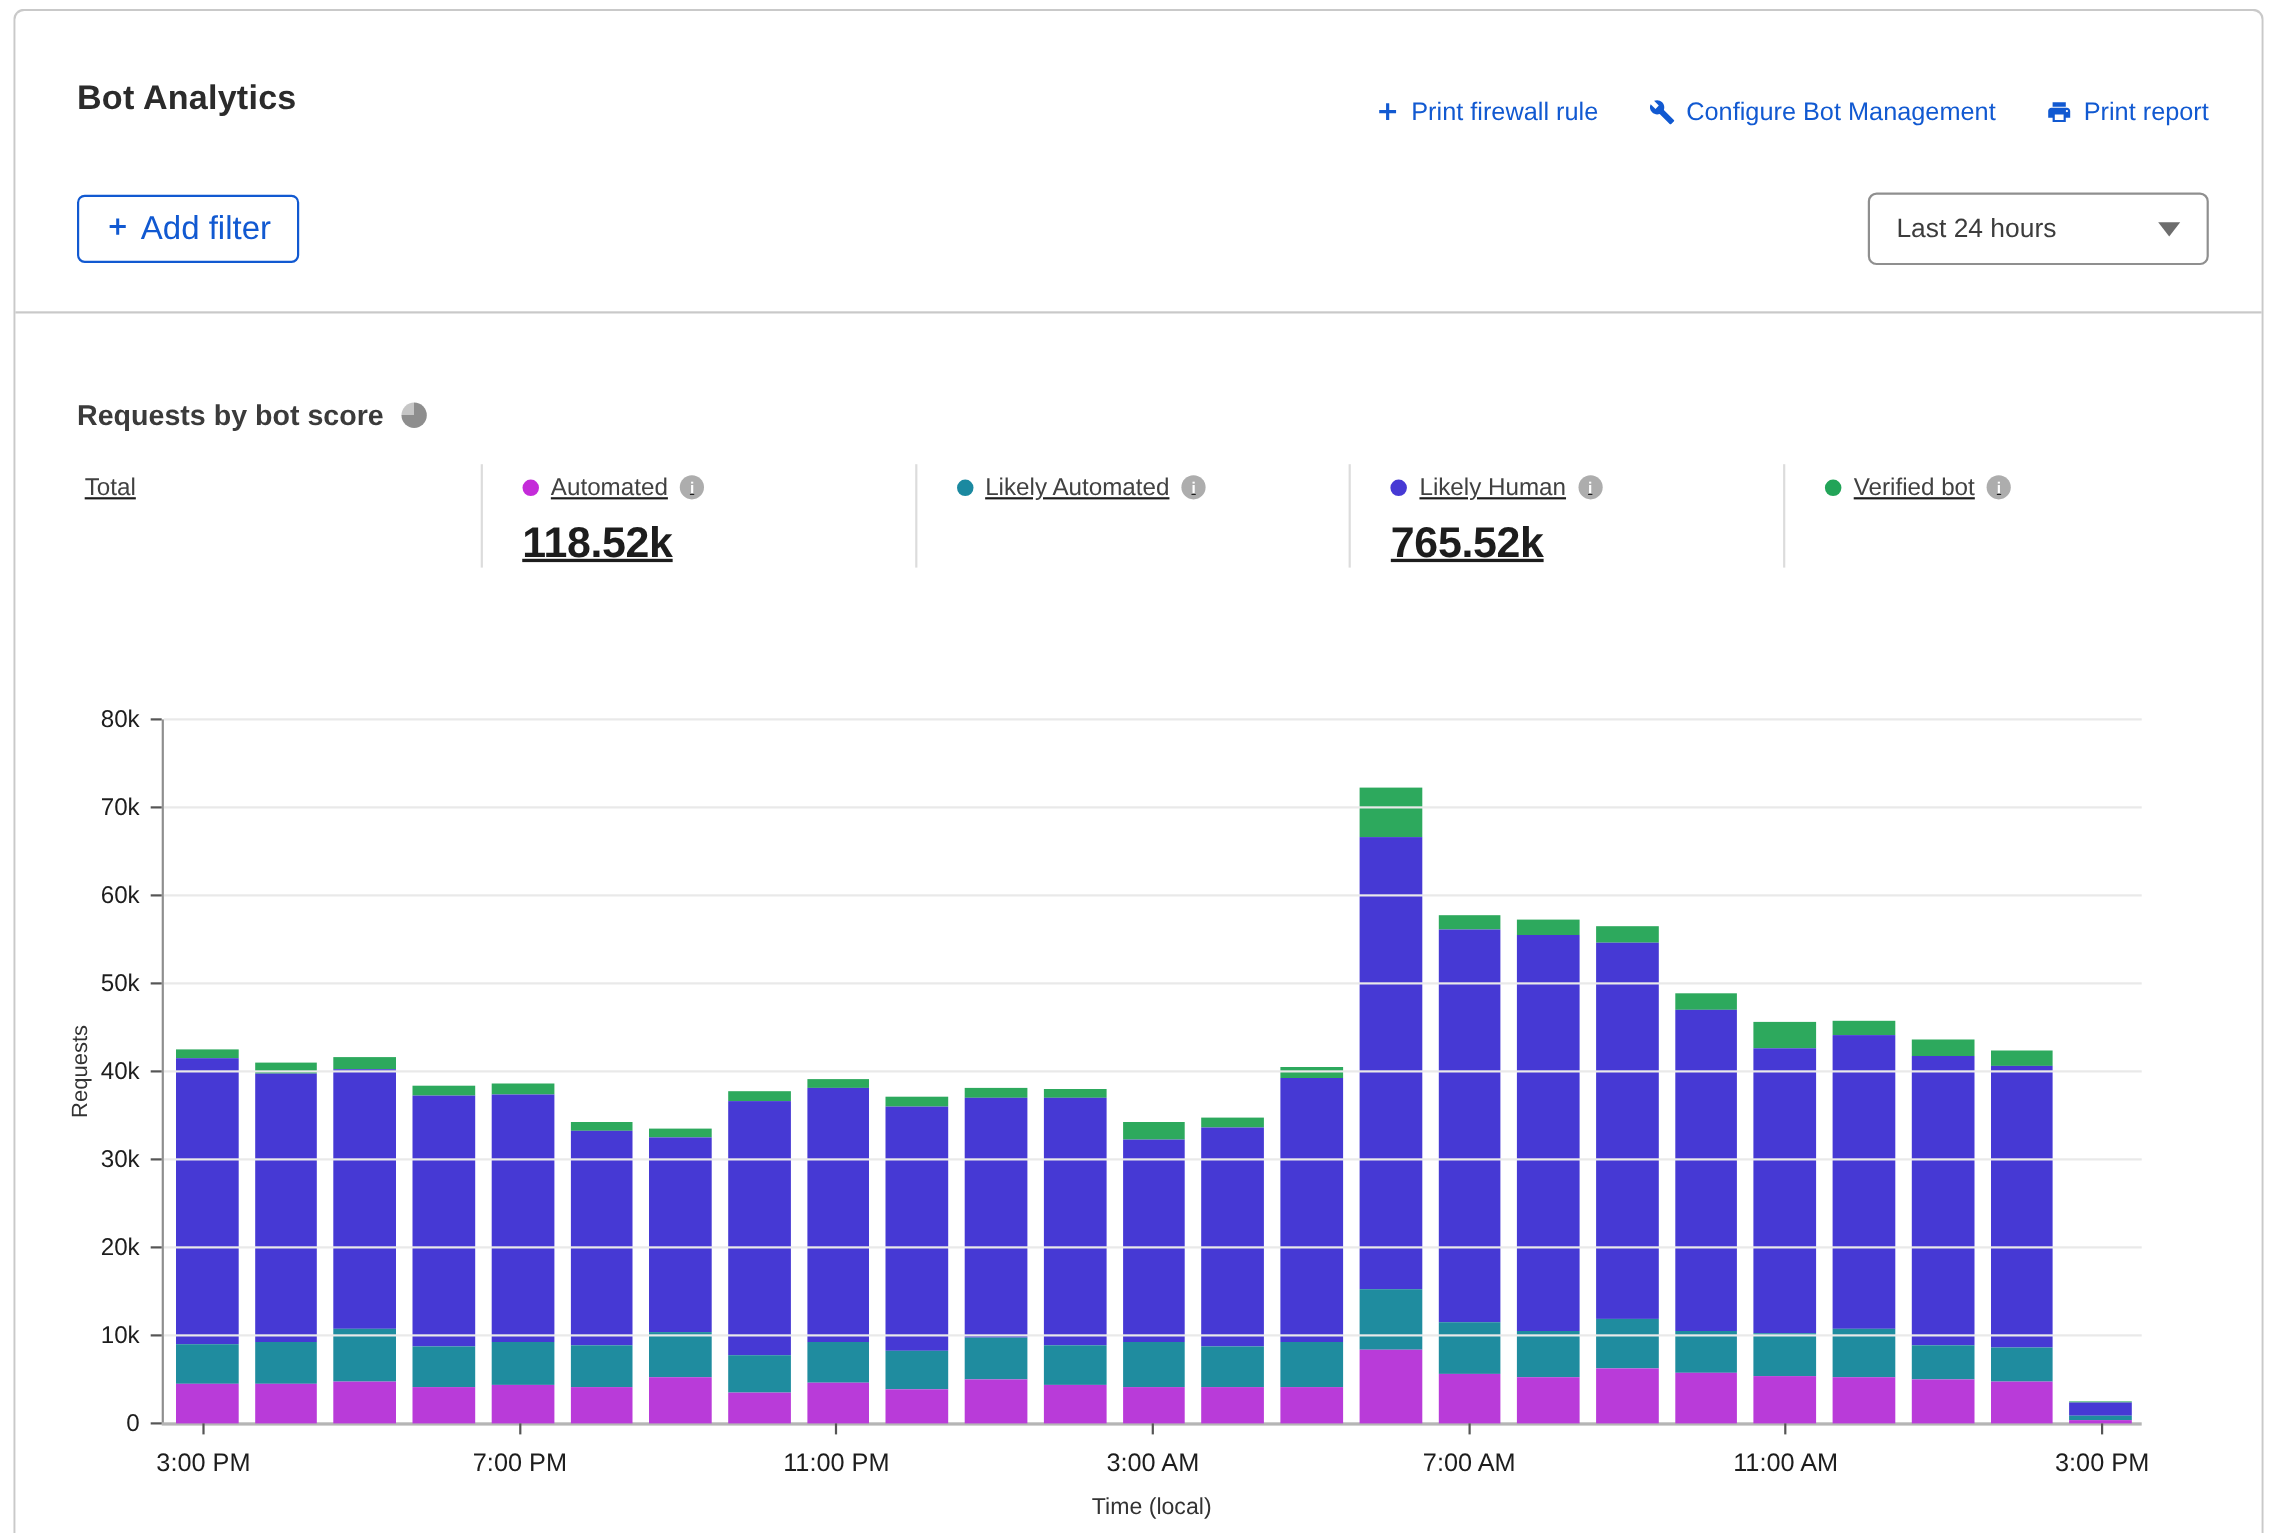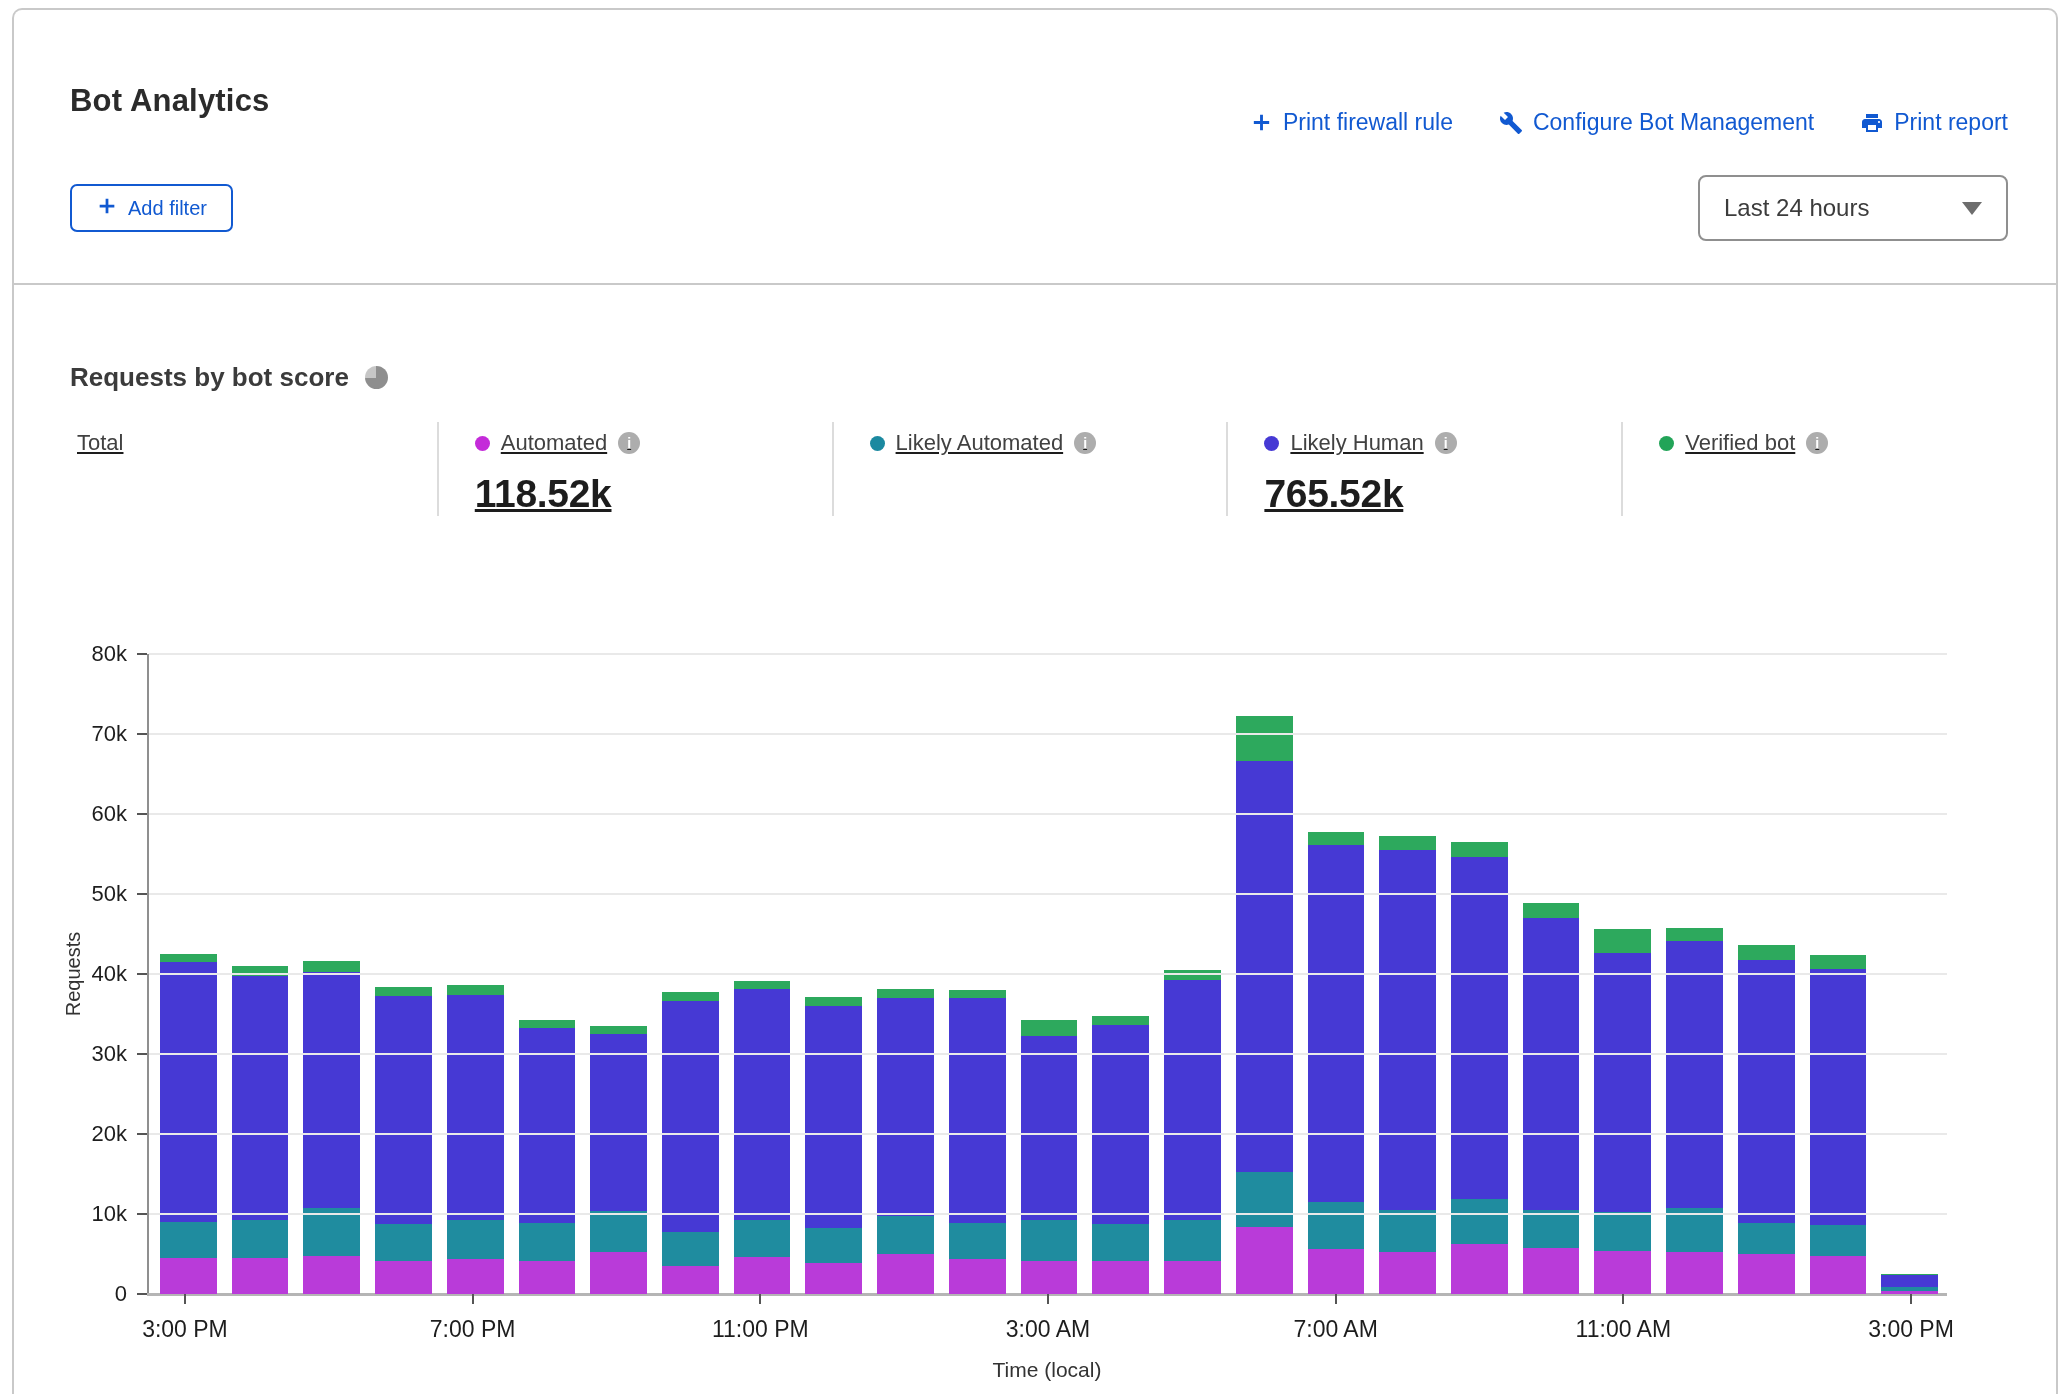--- a/index.html
+++ b/index.html
@@ -3,32 +3,32 @@
 <meta charset="utf-8">
 <style>
   * { box-sizing: border-box; margin: 0; padding: 0; }
   html,body { width:2070px; height:1394px; background:#fff; overflow:hidden;
     font-family:"Liberation Sans", sans-serif; color:#1d1d1d; }
   .card { position:absolute; top:8px; left:12px; width:2046px; height:1440px;
     background:#fff; border:2px solid #c9c9c9; border-bottom:none; border-radius:10px; }
 
   
   .header-row { position:absolute; top:52px; left:56px; right:48px;
-    display:flex; justify-content:space-between; align-items:flex-start;margin-top:21px; }
+    display:flex; justify-content:space-between; align-items:center; }
   .page-title { font-size:31px; font-weight:700; color:#2b2b2b; letter-spacing:.2px; }
   .actions { display:flex; gap:46px; margin-top:26px; }
   .action-link { display:flex; align-items:center; gap:10px; color:#1159d1;
     font-size:23px; cursor:pointer; text-decoration:none; white-space:nowrap; }
   .action-link svg { display:block; }
 
   .filter-row { position:absolute; top:165px; left:56px; right:48px;
     display:flex; justify-content:space-between; align-items:center; }
-  .add-filter-btn { display:flex; align-items:center; gap:10px; height:48px; padding:0 24px;
+  .add-filter-btn { display:flex; align-items:center; gap:10px; height:62px; padding:0 24px;
     border:2px solid #1159d1; border-radius:7px; background:#fff; color:#1159d1;
-    font-size:20px; font-family:inherit; cursor:pointer; }
+    font-size:30px; font-family:inherit; cursor:pointer; }
   .time-select { width:310px; height:66px; border:2px solid #8f8f8f; border-radius:8px;
     display:flex; align-items:center; justify-content:space-between; padding:0 24px;
     font-size:24px; color:#3c3c3c; cursor:pointer; background:#fff; }
   .caret { width:0; height:0; border-left:10px solid transparent; border-right:10px solid transparent;
     border-top:13px solid #6d6d6d; }
 
   .divider { position:absolute; top:273px; left:0; right:0; height:2px; background:#c9c9c9; }
 
   
   .section-title-row { position:absolute; top:352px; left:56px; display:flex; align-items:center; gap:16px; }

